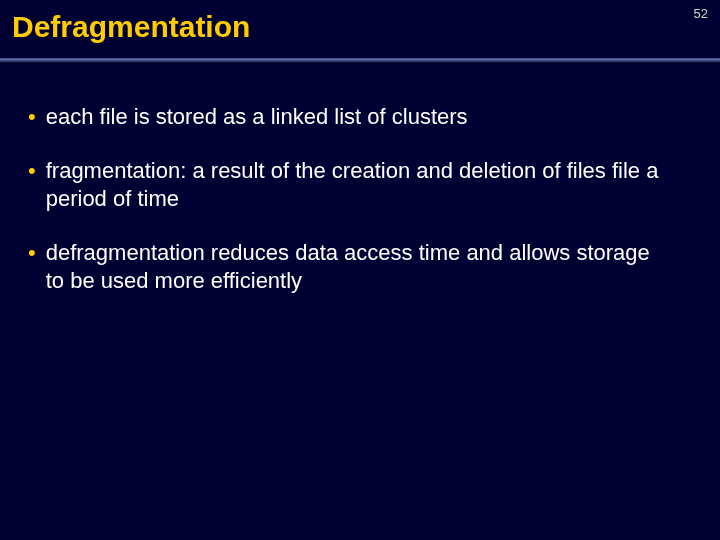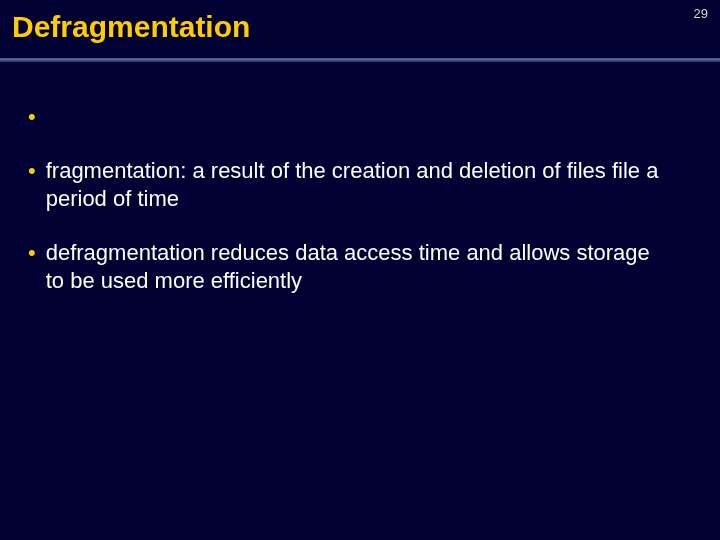--- a/index.html
+++ b/index.html
@@ -47,29 +47,30 @@
   }
   .bullet-text {
     color: #ffffff;
     font-size: 22px;
     line-height: 28px;
   }
 </style>
 </head>
 <body>
 
-<div class="page-number">29</div>
+<div class="page-number">52</div>
 
 <div class="title">Defragmentation</div>
 
 <div class="rule"></div>
 
 <div class="content">
   <div class="bullet-item">
     <span class="bullet">•</span>
+    <span class="bullet-text">each file is stored as a linked list of clusters</span>
   </div>
   <div class="bullet-item">
     <span class="bullet">•</span>
     <span class="bullet-text">fragmentation: a result of the creation and deletion of files file a period of time</span>
   </div>
   <div class="bullet-item">
     <span class="bullet">•</span>
     <span class="bullet-text">defragmentation reduces data access time and allows storage to be used more efficiently</span>
   </div>
 </div>

